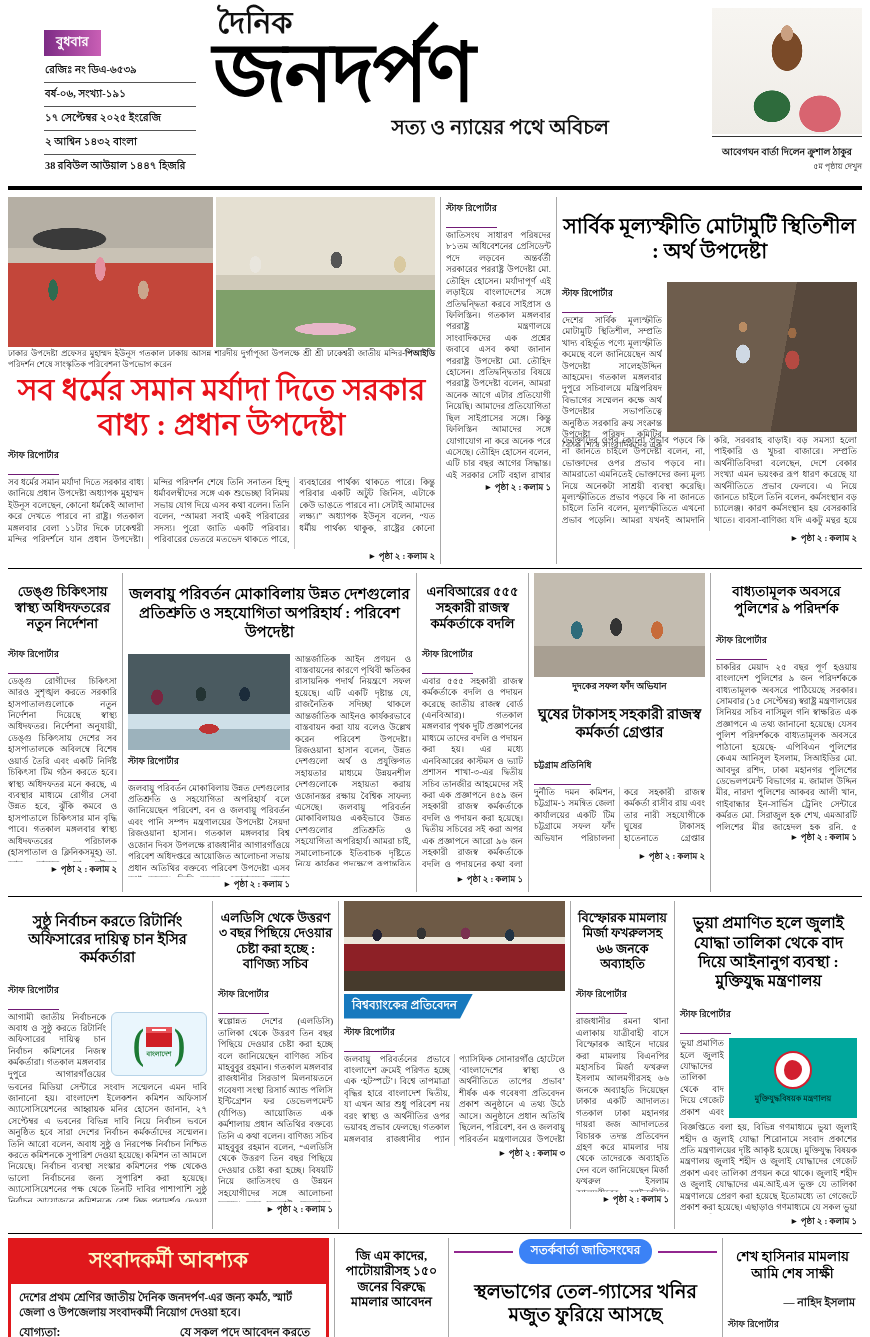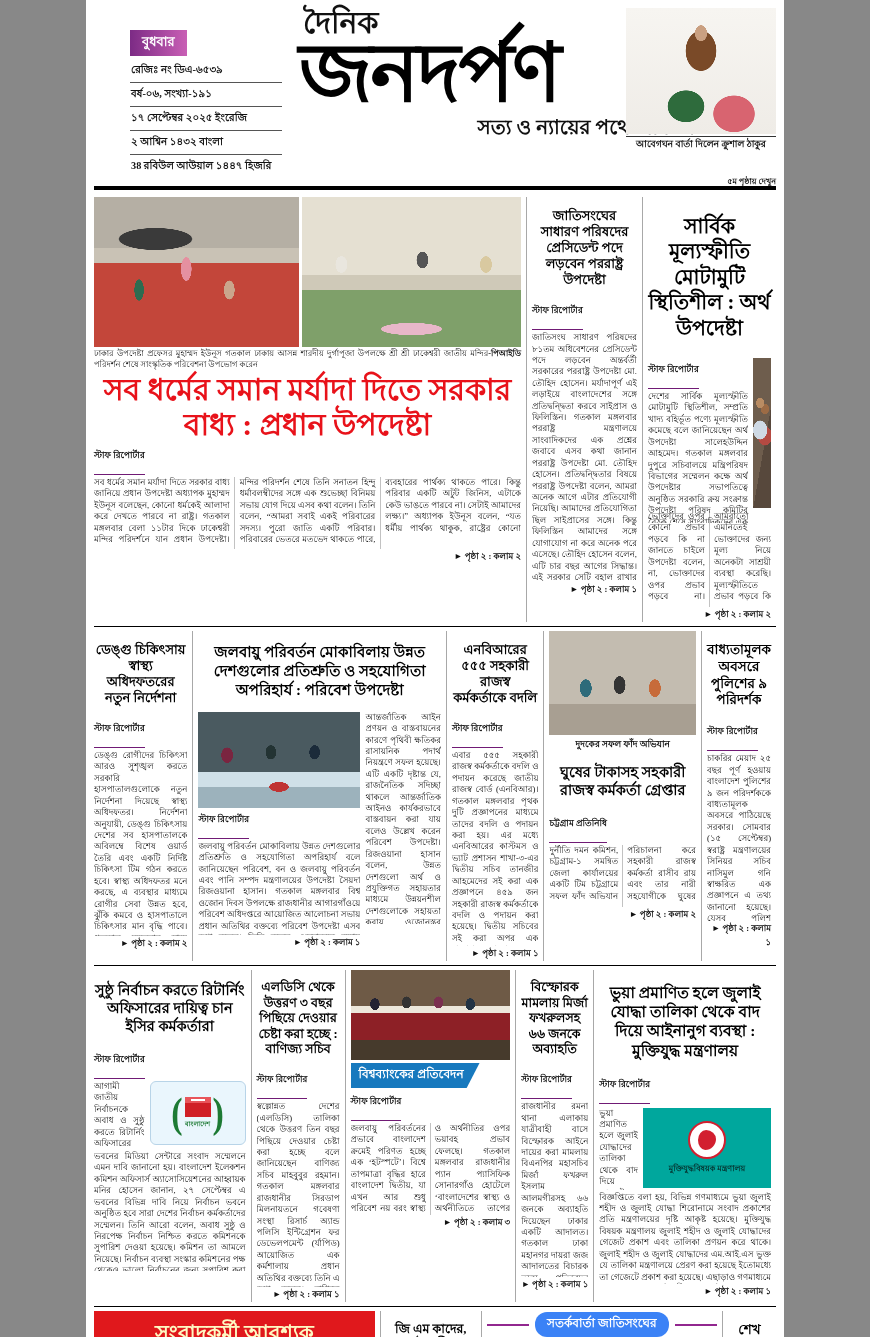--- a/index.html
+++ b/index.html
@@ -1,36 +1,36 @@
 <!DOCTYPE html>
 <html lang="bn"><head>
 <meta charset="utf-8">
 <style>
   html,body{margin:0;padding:0;background:#888;}
   *{box-sizing:border-box;}
-  .page{width:698px;height:1337px;margin:0 auto;background:#fff;position:relative;
+  .page{width:870px;height:1337px;margin:0 auto;background:#fff;position:relative;
         font-family:"Liberation Serif","DejaVu Serif",serif;color:#111;padding:4px 8px;overflow:hidden;}
   
   .masthead{position:relative;height:180px;}
   .dateline{position:absolute;left:36px;top:26px;width:152px;}
   .day-badge{background:linear-gradient(90deg,#7c2b85,#c95fb5);color:#fff;font-size:13px;font-weight:bold;
              padding:2px 12px 3px;display:inline-block;margin-bottom:3px;}
   .dl-row{font-size:10.3px;font-weight:bold;padding:3px 1px;border-bottom:1.5px solid #555;}
   .dl-row:last-child{border-bottom:none;}
   .brand{position:absolute;left:205px;top:4px;width:430px;}
   .brand-prefix{font-size:30px;font-weight:900;line-height:1;margin-left:4px;}
   .brand-title{font-size:82px;font-weight:900;line-height:.88;letter-spacing:-2px;color:#000;}
   .brand-tagline{font-size:20px;font-weight:bold;text-align:right;padding-right:34px;margin-top:2px;}
   .blue-bar{position:relative;height:22px;margin-top:5px;
      background:linear-gradient(100deg,#0a2136 0 35%,#4fc0ec 35% 45%,#97def7 45% 53%,#29a9e1 53% 58%,#1693d3 58% 100%);}
   .website{position:absolute;left:14px;top:3px;color:#fff;font-size:13.5px;letter-spacing:.5px;}
   .price{position:absolute;left:57%;top:3.5px;color:#fff;font-size:12px;font-weight:bold;}
   .promo{position:absolute;right:0;top:4px;width:150px;}
-  .promo-caption{font-size:9.3px;font-weight:bold;text-align:center;border-top:1px solid #333;margin-top:2px;padding-top:0;}
-  .promo-note{font-size:8px;text-align:right;font-weight:bold;margin-top:23px;}
+  .promo-caption{font-size:9.3px;font-weight:bold;text-align:center;border-top:1px solid #333;margin-top:2px;padding-top:8px;}
+  .promo-note{font-size:8px;text-align:right;font-weight:normal;}
   .thick-rule{height:4px;background:#000;margin:2px 0 3px;}
   
   .row{display:flex;border-bottom:1px solid #000;padding:4px 0;}
   .art{padding:0 5px;}
   .art+.art{border-left:1px solid #a8a8a8;}
   .hl{font-weight:900;text-align:center;line-height:1.24;color:#000;}
   .by{font-size:8.8px;font-weight:bold;display:inline-block;border-bottom:1px solid #701a75;margin:3px 0 2px;padding-bottom:11px;}
   .bd{font-size:8.6px;line-height:1.33;text-align:justify;overflow:hidden;}
   .jump{font-size:8.6px;font-weight:bold;text-align:right;margin-top:1px;}
   .cols2{column-count:2;column-gap:9px;column-rule:1px solid #c2c2c2;}
@@ -190,21 +190,20 @@
         <span class="credit">-পিআইডি</span>
         <span>ঢাকার উপদেষ্টা প্রফেসর মুহাম্মদ ইউনূস গতকাল ঢাকায় আসন্ন শারদীয় দুর্গাপূজা উপলক্ষে শ্রী শ্রী ঢাকেশ্বরী জাতীয় মন্দির পরিদর্শন শেষে সাংস্কৃতিক পরিবেশনা উপভোগ করেন</span>
       </div>
       <h1 class="lead-headline">সব ধর্মের সমান মর্যাদা দিতে সরকার বাধ্য : প্রধান উপদেষ্টা</h1>
       <div><span class="by">স্টাফ রিপোর্টার</span></div>
       <div class="bd cols3 lead-body">সব ধর্মের সমান মর্যাদা দিতে সরকার বাধ্য জানিয়ে প্রধান উপদেষ্টা অধ্যাপক মুহাম্মদ ইউনূস বলেছেন, কোনো ধর্মকেই আলাদা করে দেখতে পারবে না রাষ্ট্র। গতকাল মঙ্গলবার বেলা ১১টার দিকে ঢাকেশ্বরী মন্দির পরিদর্শনে যান প্রধান উপদেষ্টা। মন্দির পরিদর্শন শেষে তিনি সনাতন হিন্দু ধর্মাবলম্বীদের সঙ্গে এক শুভেচ্ছা বিনিময় সভায় যোগ দিয়ে এসব কথা বলেন। তিনি বলেন, “আমরা সবাই একই পরিবারের সদস্য। পুরো জাতি একটি পরিবার। পরিবারের ভেতরে মতভেদ থাকতে পারে, ব্যবহারের পার্থক্য থাকতে পারে। কিন্তু পরিবার একটি অটুট জিনিস, এটাকে কেউ ভাঙতে পারবে না। সেটাই আমাদের লক্ষ্য।” অধ্যাপক ইউনূস বলেন, “যত ধর্মীয় পার্থক্য থাকুক, রাষ্ট্রের কোনো অধিকার নেই বৈষম্য করার। রাষ্ট্র দায়িত্বশীল সবাইকে সমান</div>
       <div class="jump">► পৃষ্ঠা ২ : কলাম ২</div>
     </article>
 
     <article class="art art-un">
-      <h2 class="hl hl-un">জাতিসংঘের সাধারণ পরিষদের প্রেসিডেন্ট পদে লড়বেন পররাষ্ট্র উপদেষ্টা</h2>
       <div><span class="by">স্টাফ রিপোর্টার</span></div>
       <div class="bd bd-un">জাতিসংঘ সাধারণ পরিষদের ৮১তম অধিবেশনের প্রেসিডেন্ট পদে লড়বেন অন্তর্বর্তী সরকারের পররাষ্ট্র উপদেষ্টা মো. তৌহিদ হোসেন। মর্যাদাপূর্ণ এই লড়াইয়ে বাংলাদেশের সঙ্গে প্রতিদ্বন্দ্বিতা করবে সাইপ্রাস ও ফিলিস্তিন। গতকাল মঙ্গলবার পররাষ্ট্র মন্ত্রণালয়ে সাংবাদিকদের এক প্রশ্নের জবাবে এসব কথা জানান পররাষ্ট্র উপদেষ্টা মো. তৌহিদ হোসেন। প্রতিদ্বন্দ্বিতার বিষয়ে পররাষ্ট্র উপদেষ্টা বলেন, আমরা অনেক আগে এটার প্রতিযোগী নিয়েছি। আমাদের প্রতিযোগিতা ছিল সাইপ্রাসের সঙ্গে। কিন্তু ফিলিস্তিন আমাদের সঙ্গে যোগাযোগ না করে অনেক পরে এসেছে। তৌহিদ হোসেন বলেন, এটি চার বছর আগের সিদ্ধান্ত। এই সরকার সেটি বহাল রাখার সিদ্ধান্ত নিয়েছে। অনেক পরে ফিলিস্তিন এসেছে এবং আমাদের সঙ্গে যোগাযোগও করেনি। সাধারণত, যোগাযোগ করার বিষয়টি স্বাভাবিক। জাতিসংঘের সাধারণ পরিষদের প্রেসিডেন্ট</div>
       <div class="jump">► পৃষ্ঠা ২ : কলাম ১</div>
     </article>
 
     <article class="art art-inf">
       <h2 class="hl hl-inf">সার্বিক মূল্যস্ফীতি মোটামুটি স্থিতিশীল : অর্থ উপদেষ্টা</h2>
       <div class="inf-top">
         <div class="inf-b1">
           <span class="by">স্টাফ রিপোর্টার</span>

